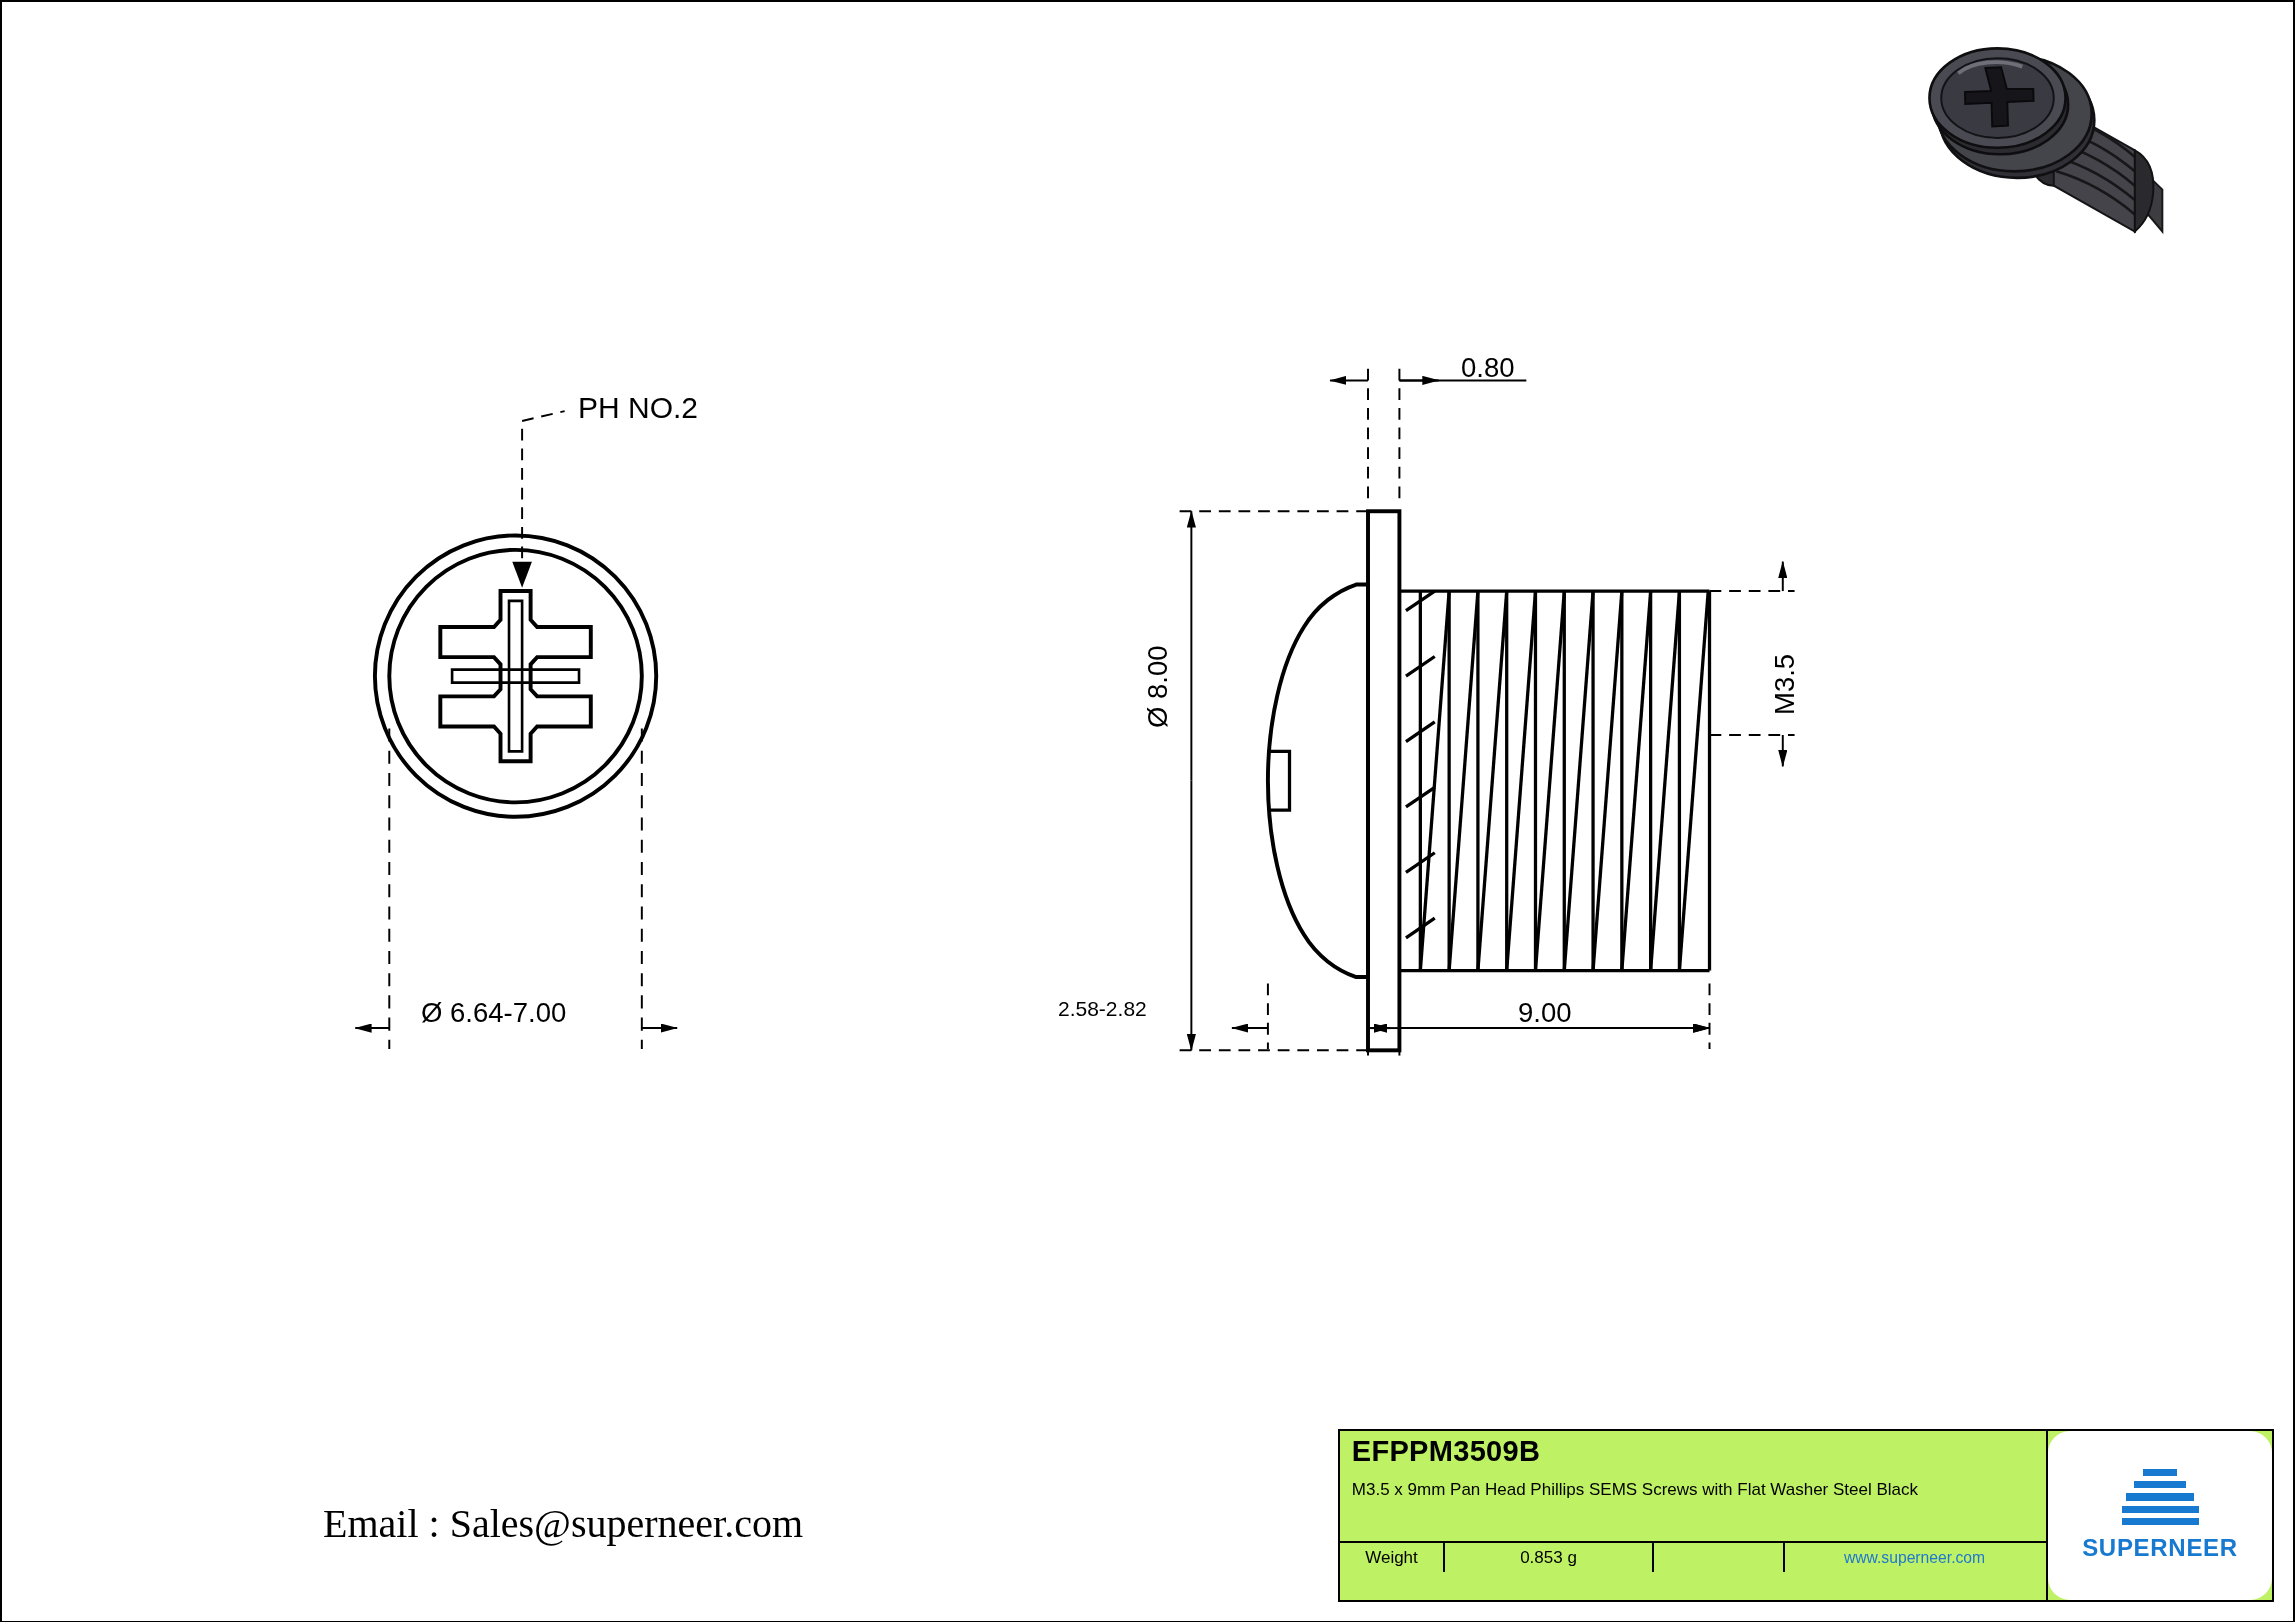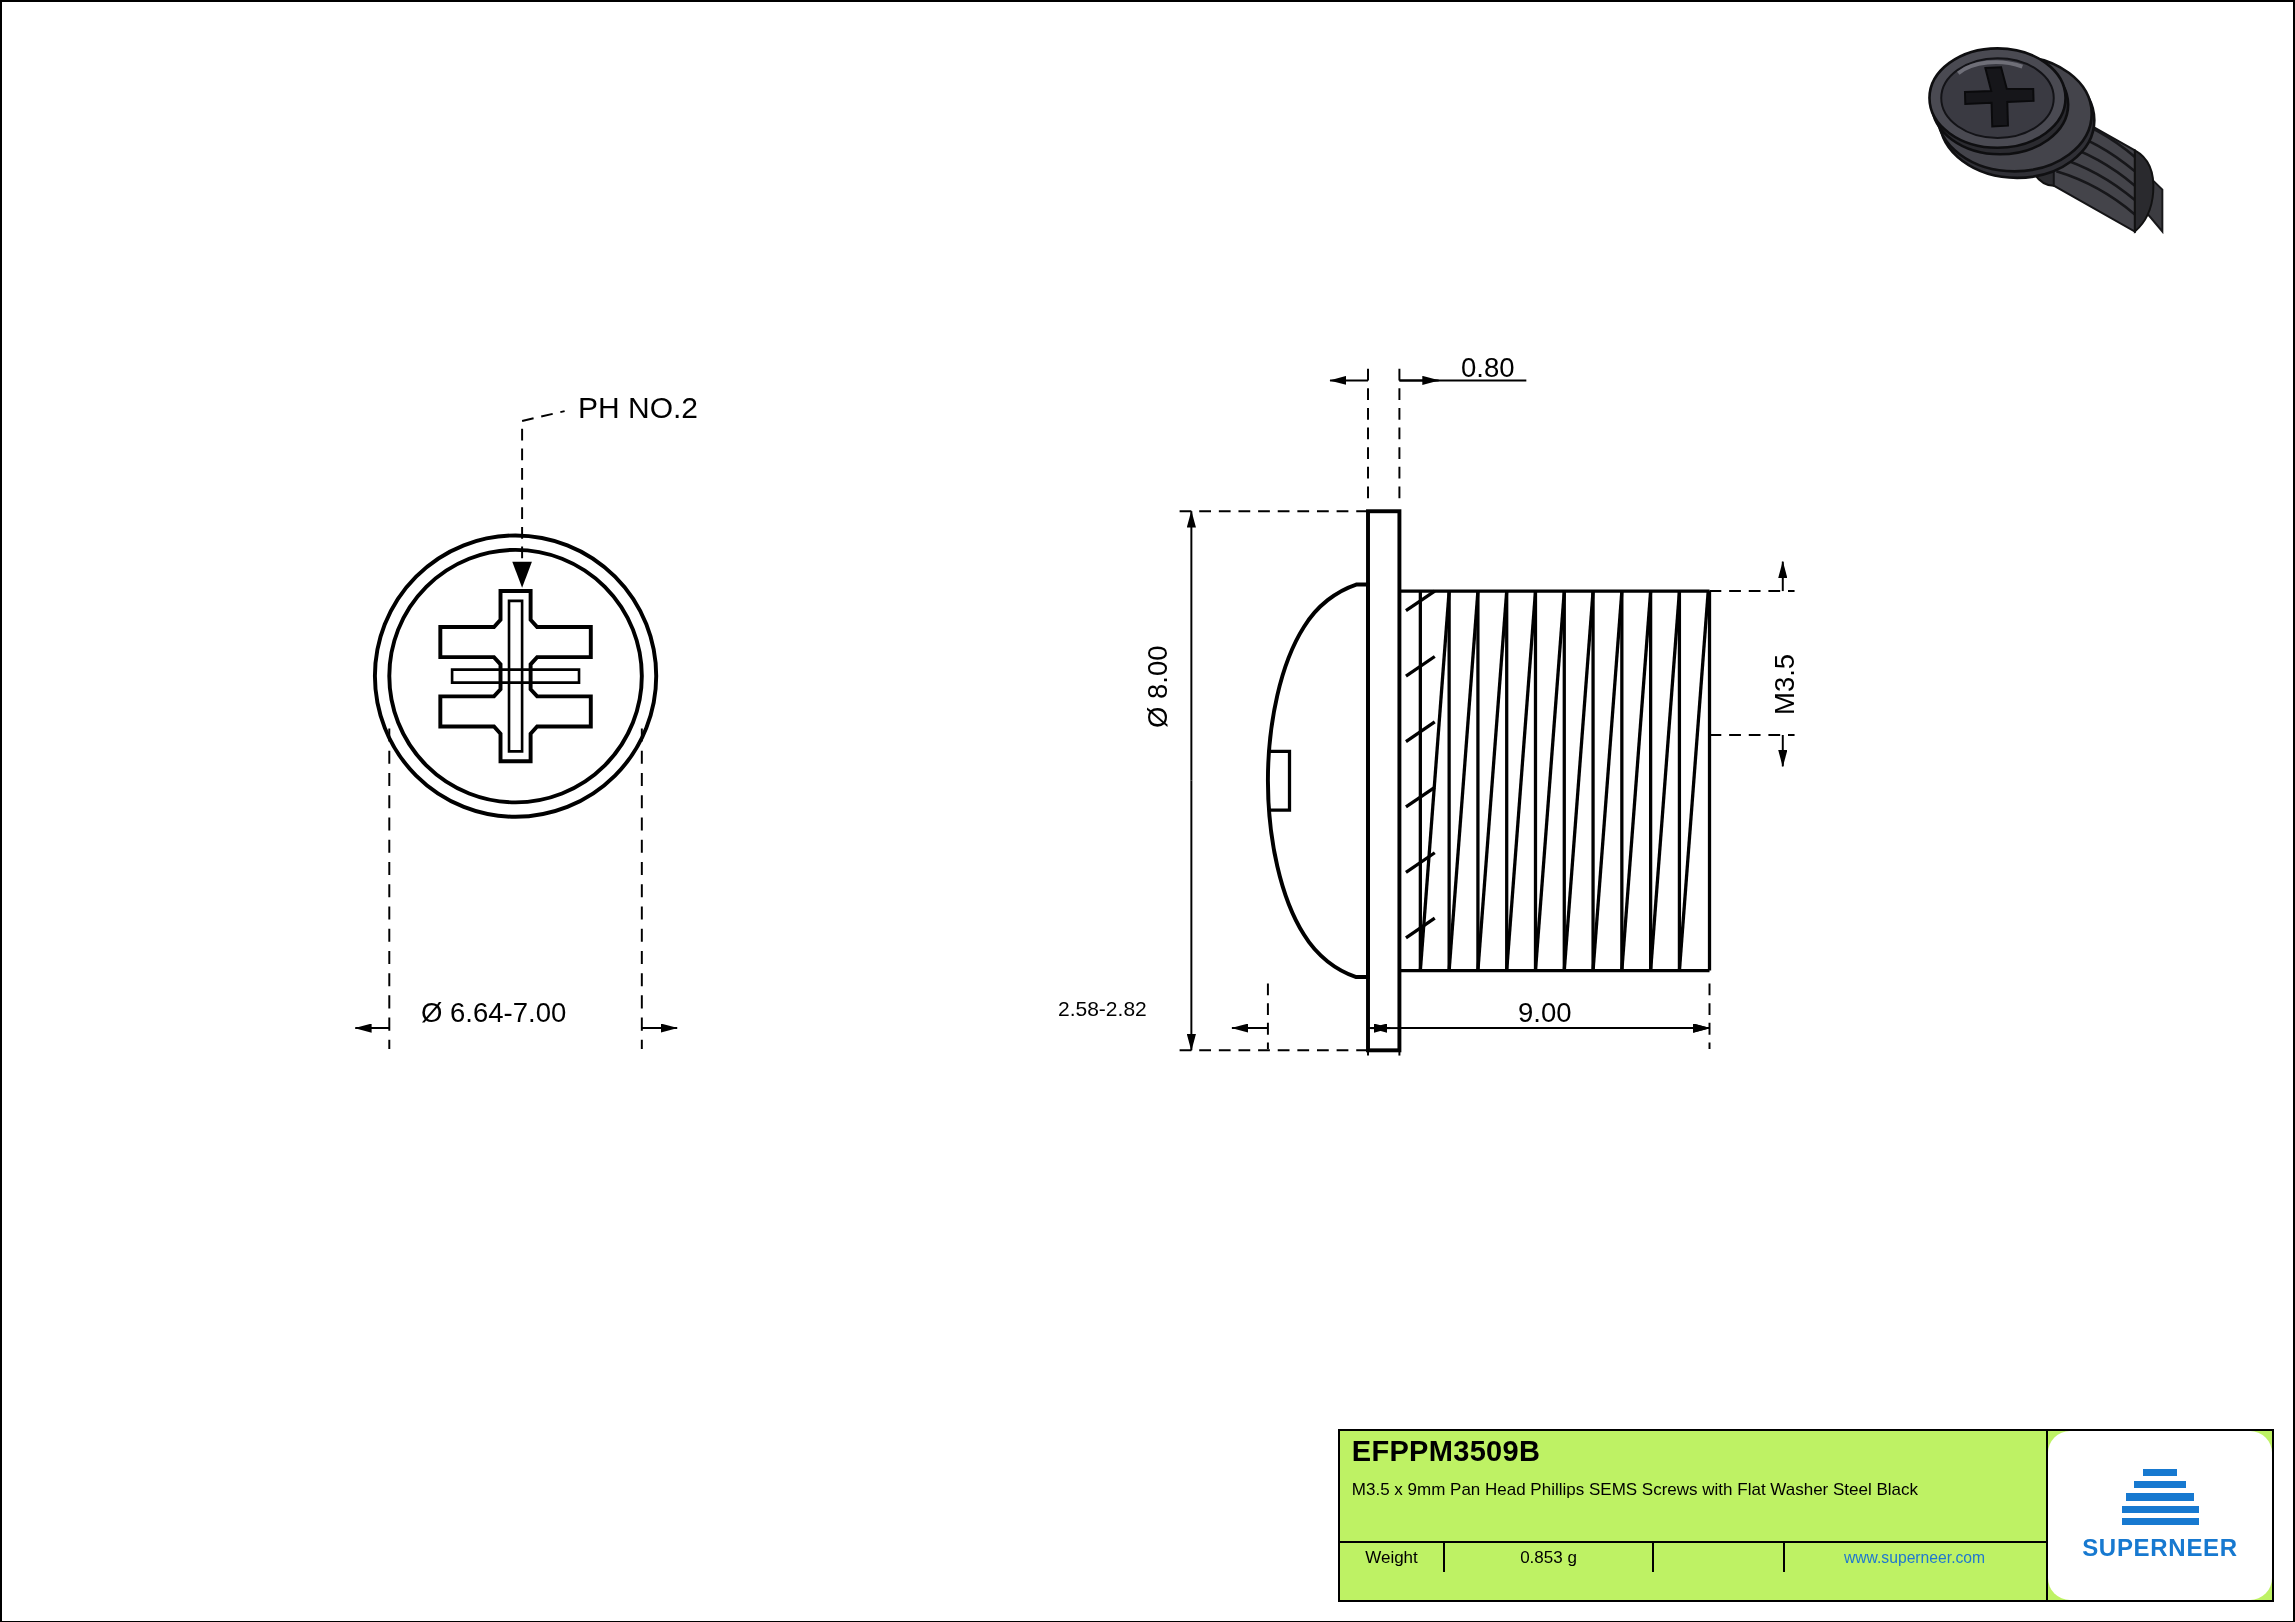--- a/index.html
+++ b/index.html
@@ -321,20 +321,21 @@
   <div class="dimtext" style="left:1459px; top:350px; font-size:27.5px;">0.80</div>
 
   <div class="dimtext" style="left:1140px; top:726px; font-size:27.5px; transform:rotate(-90deg); transform-origin:left top;">Ø 8.00</div>
 
   <div class="dimtext" style="left:1767px; top:713px; font-size:27.5px; transform:rotate(-90deg); transform-origin:left top;">M3.5</div>
 
   <div class="dimtext" style="left:1056px; top:995px; font-size:21px;">2.58-2.82</div>
 
   <div class="dimtext" style="left:1492px; top:995px; font-size:27.5px;margin-left:24px;">9.00</div>
 
+  <div class="email">Email : Sales@superneer.com</div>
 
   <div id="titleblock">
     <div id="tb-left">
       <div id="tb-code">EFPPM3509B</div>
       <div id="tb-desc">M3.5 x 9mm Pan Head Phillips SEMS Screws with  Flat Washer Steel Black</div>
 
 
       <div class="tb-row last">
         <div class="tb-cell c-label">Weight</div>
         <div class="tb-cell c-value">0.853 g</div>

